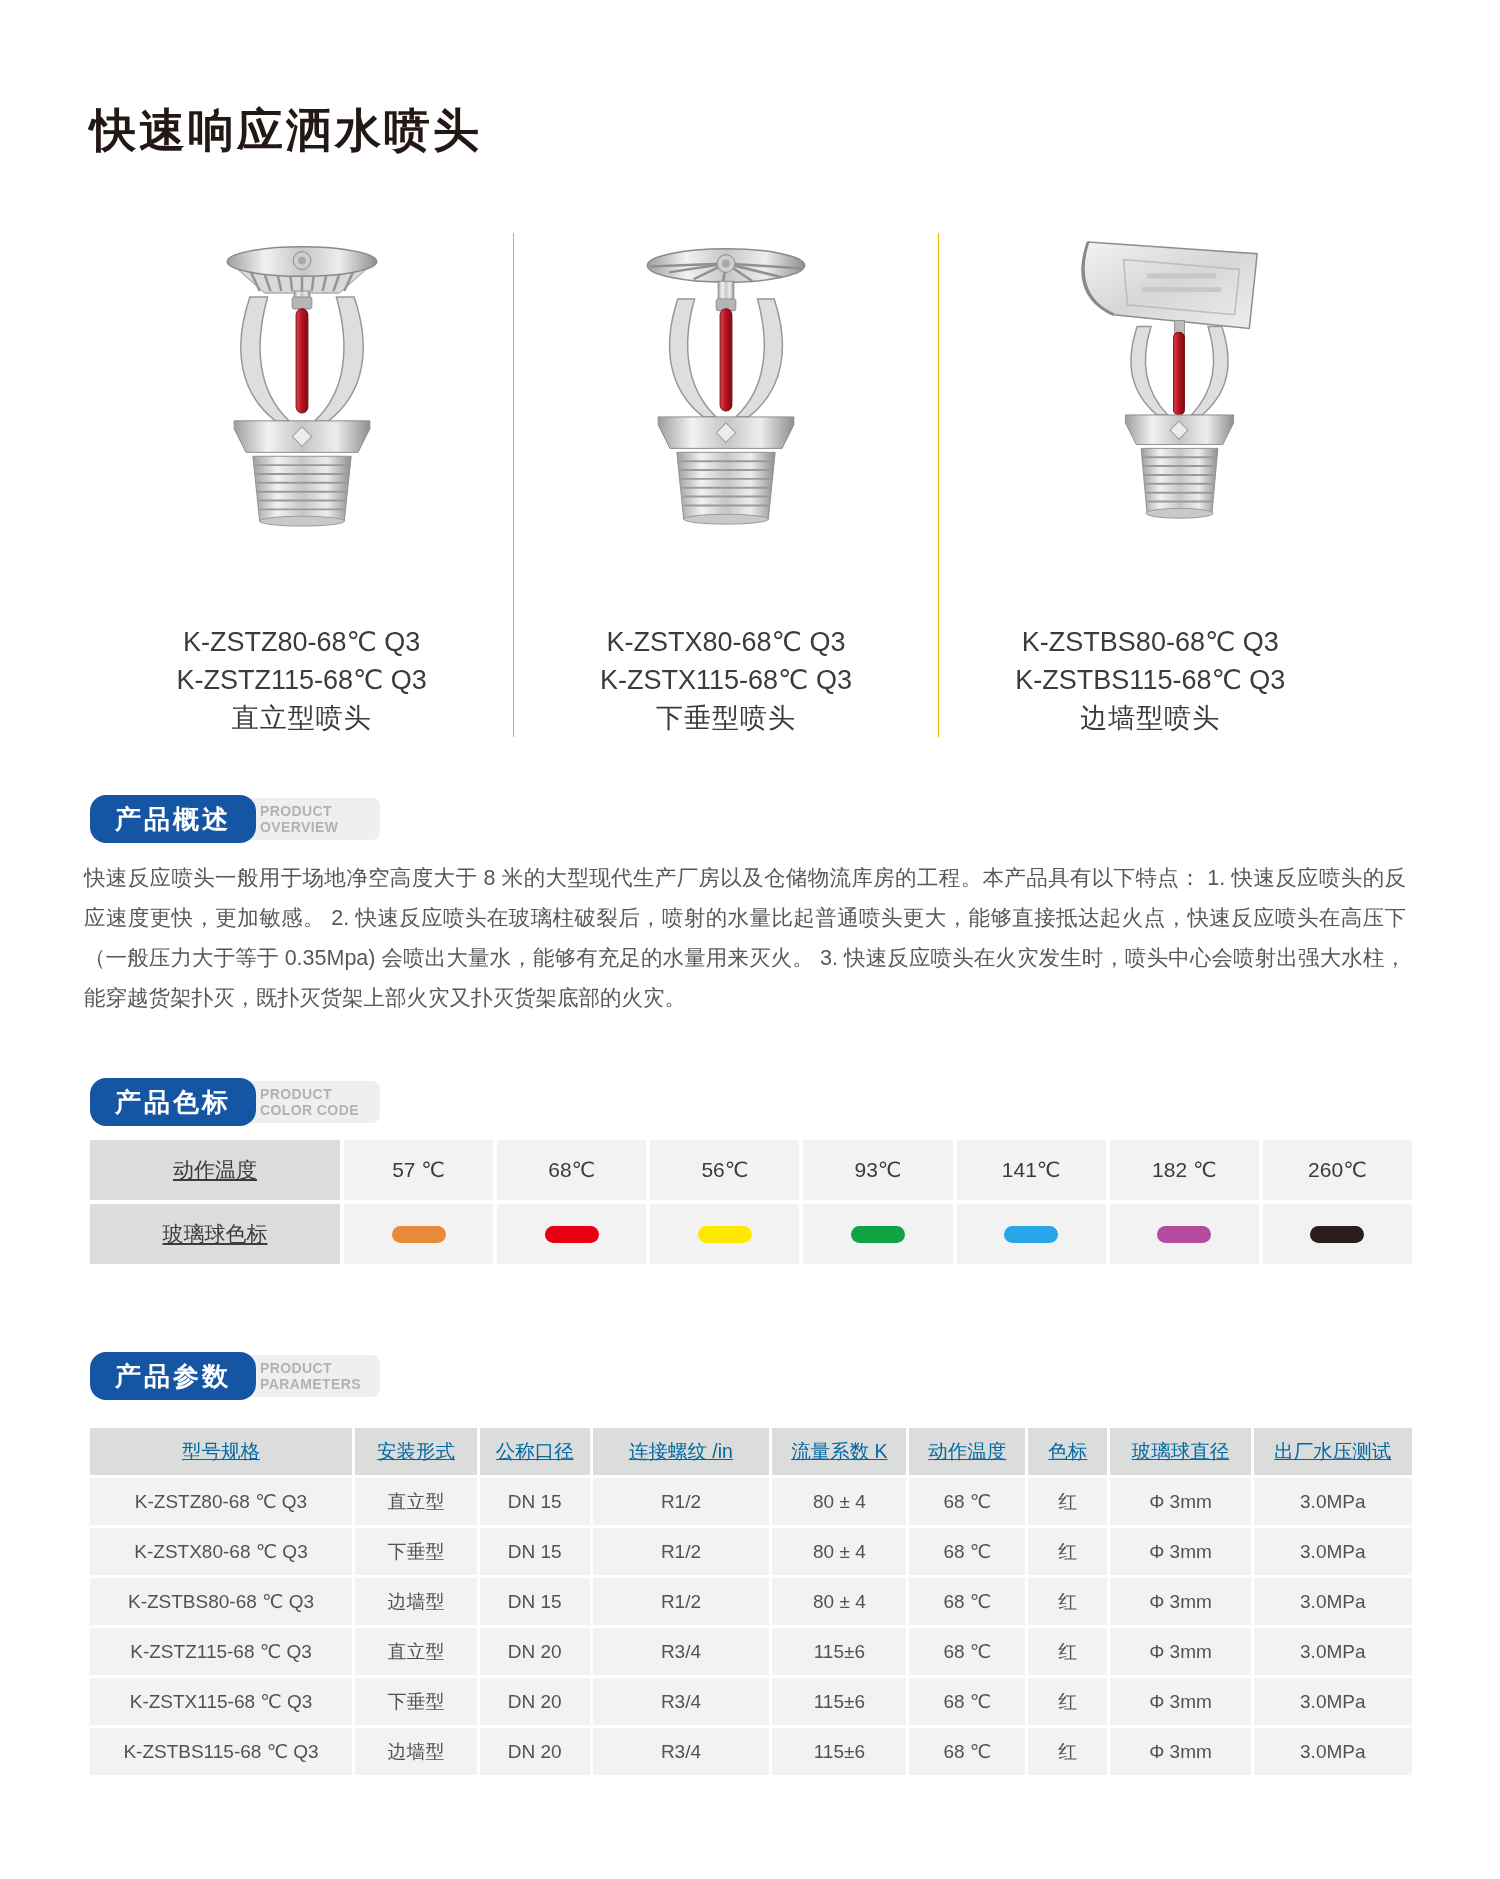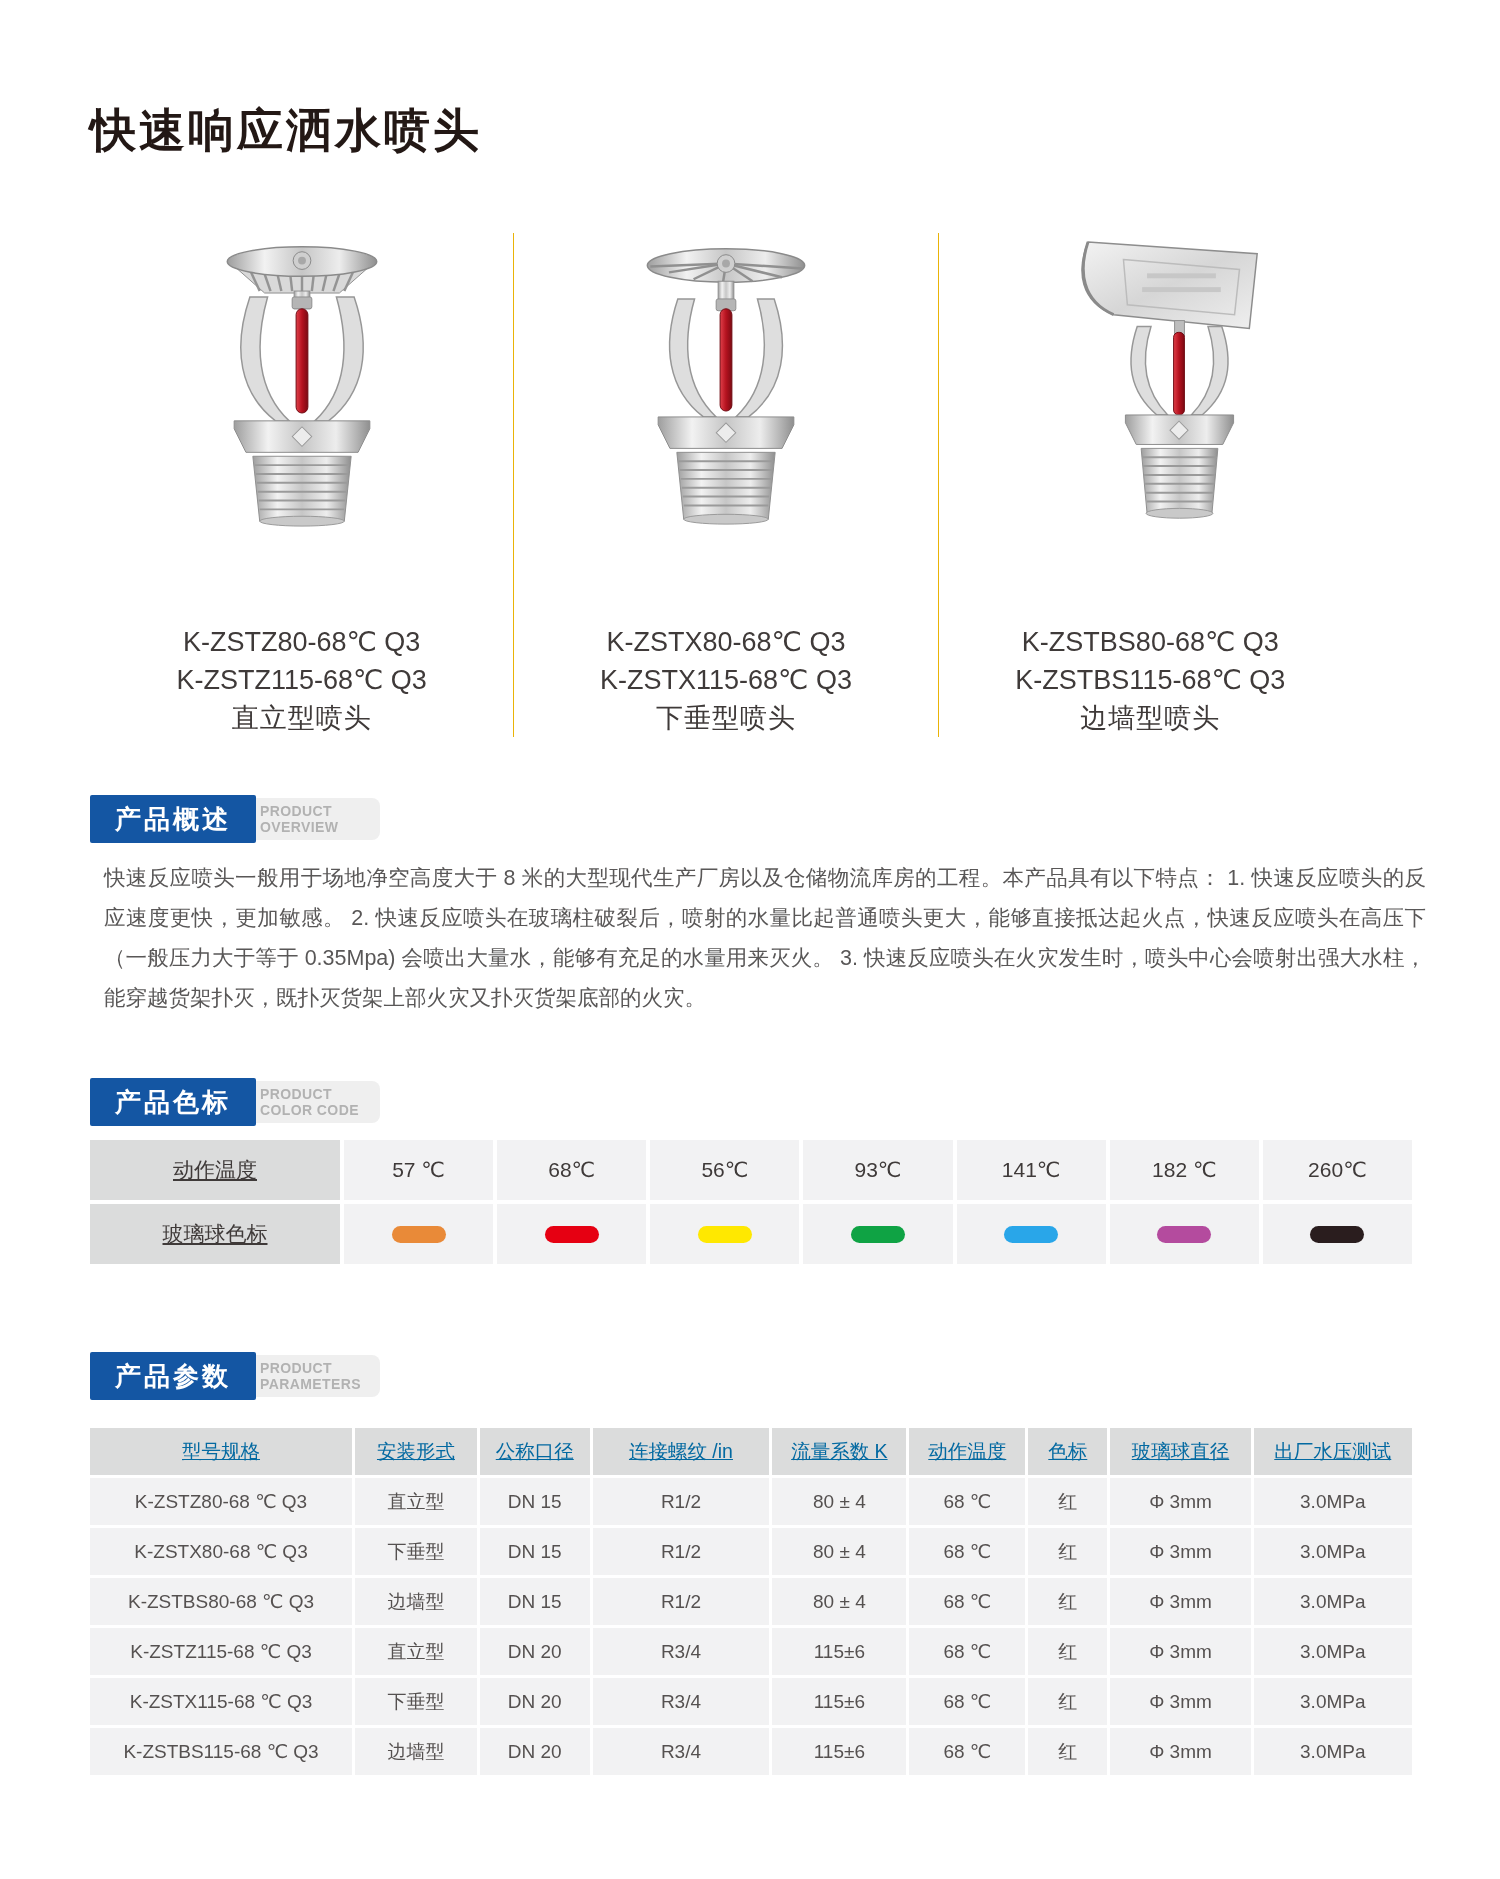--- a/index.html
+++ b/index.html
@@ -19,23 +19,23 @@
   .product-label .ptype { letter-spacing:1px; }
 
   
   .sec { position:absolute; left:90px; height:48px; }
   .sec-en { position:absolute; left:18px; top:3px; width:272px; height:42px; background:#efefef;
             border-radius:8px; padding-left:152px; display:flex; flex-direction:column;
             justify-content:center; font-size:14px; line-height:16px; font-weight:bold;
             color:#b2b2b2; letter-spacing:0.4px; }
   .sec-cn { position:relative; display:inline-block; background:#1456a3; color:#ffffff;
             font-size:26px; font-weight:bold; line-height:48px; padding:0 25px;
-            border-radius:2px; letter-spacing:3px; }
-
-  .para { position:absolute; left:104px; top:858px; width:1322px; font-size:21.5px;
+            border-radius:16px; letter-spacing:3px; }
+
+  .para { position:absolute; left:84px; top:858px; width:1322px; font-size:21.5px;
           line-height:40px; color:#595757; text-align:justify; }
 
   
   .ctable { position:absolute; left:90px; top:1140px; width:1322px; display:grid;
             grid-template-columns:250px repeat(7,1fr); gap:4px; }
   .ctable .cell { height:60px; display:flex; align-items:center; justify-content:center;
                   font-size:21px; color:#3f3a39; }
   .hcell { background:#dbdcdc;text-decoration:underline; }
   .dcell { background:#f2f2f3; }
   .swatch { width:54px; height:17px; border-radius:9px; display:inline-block; }

